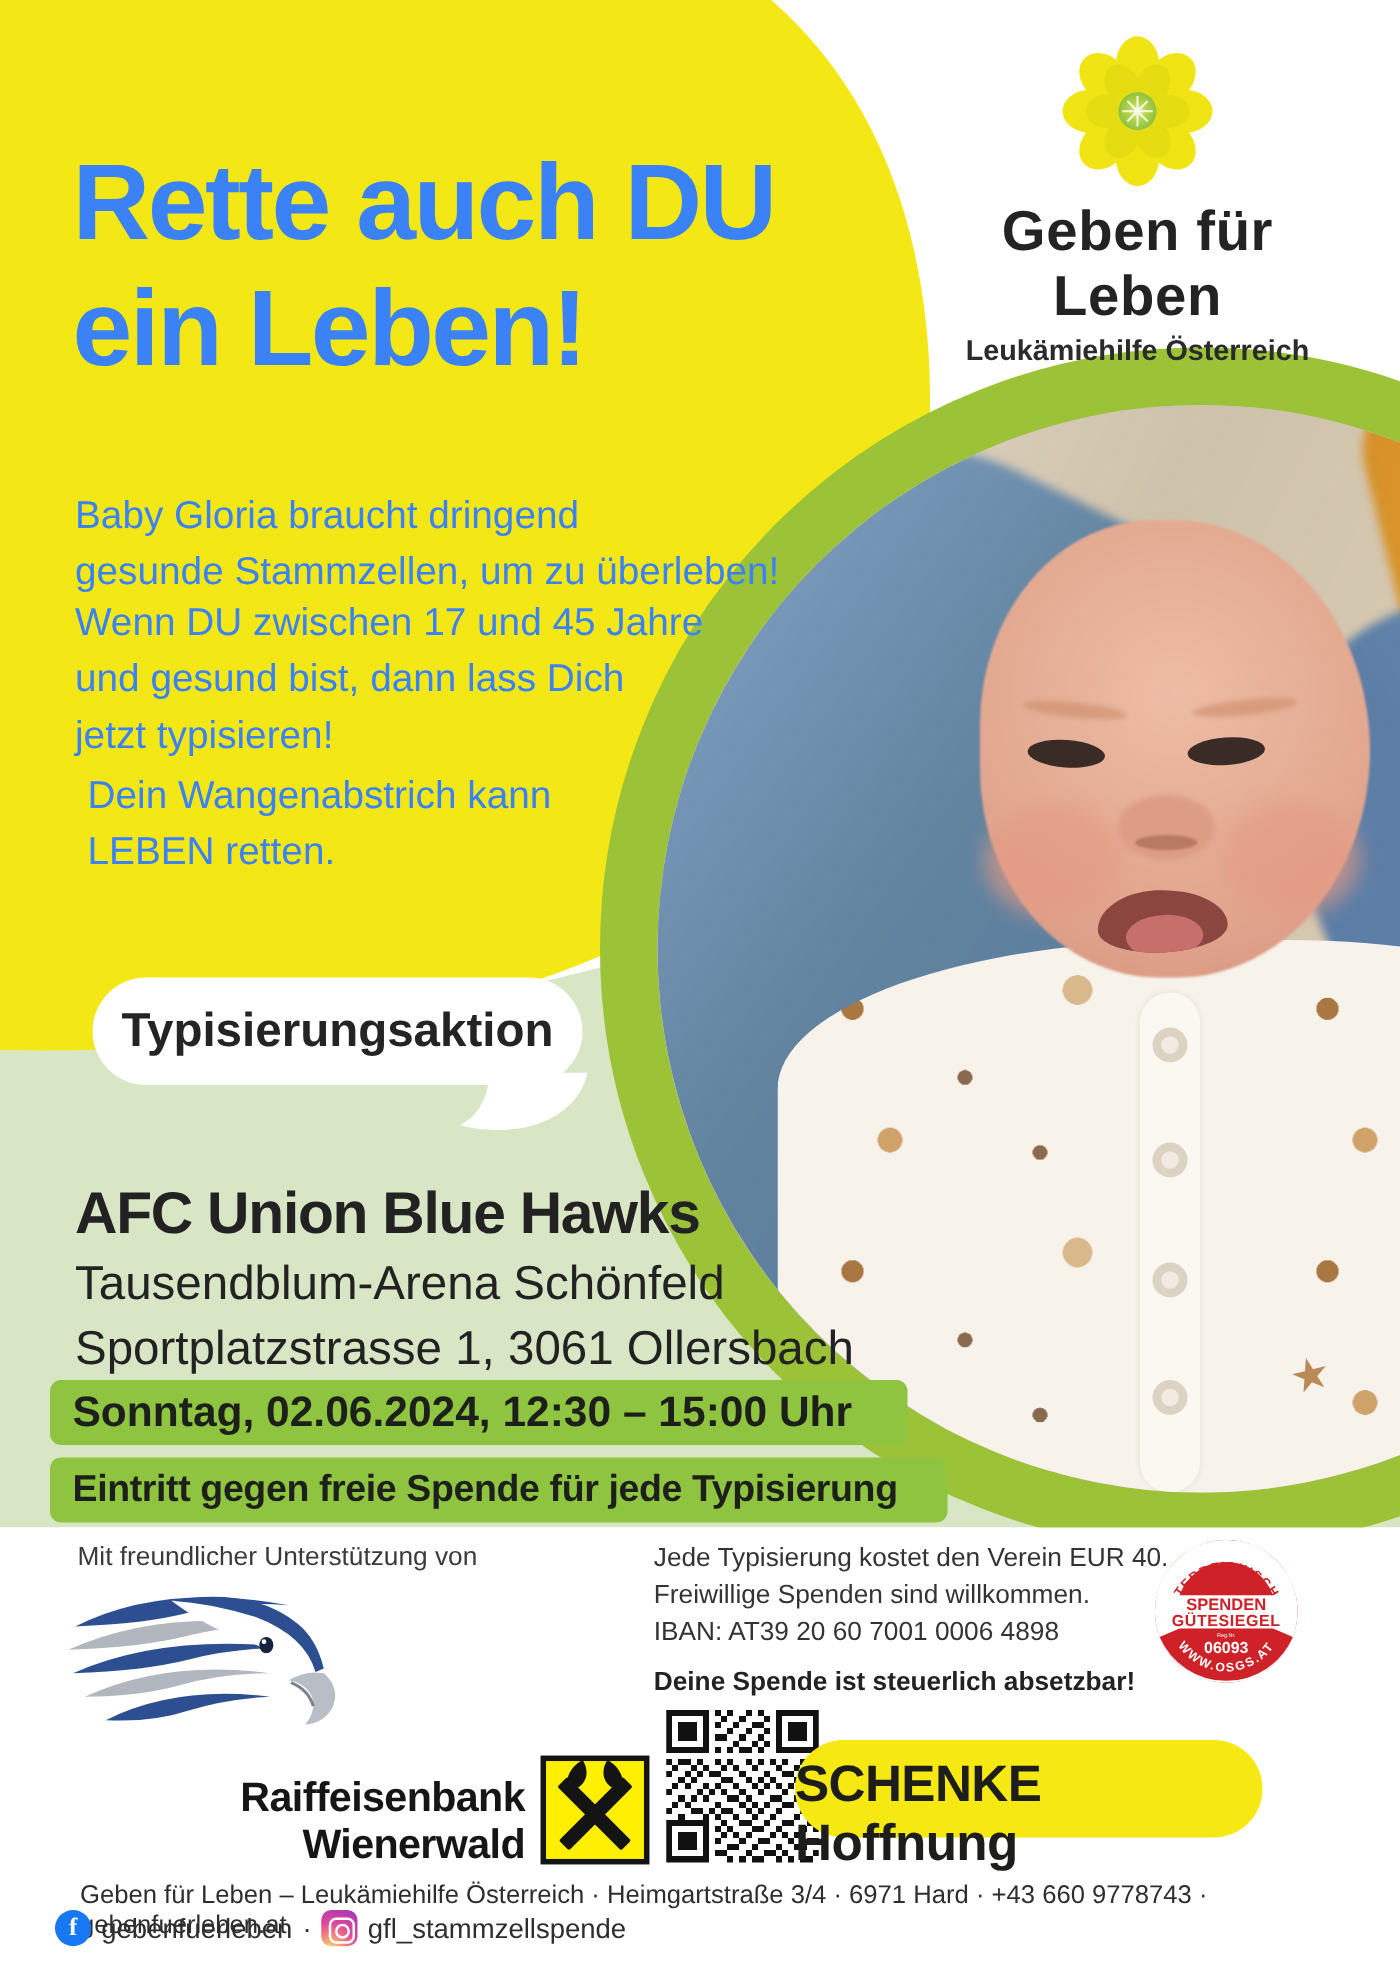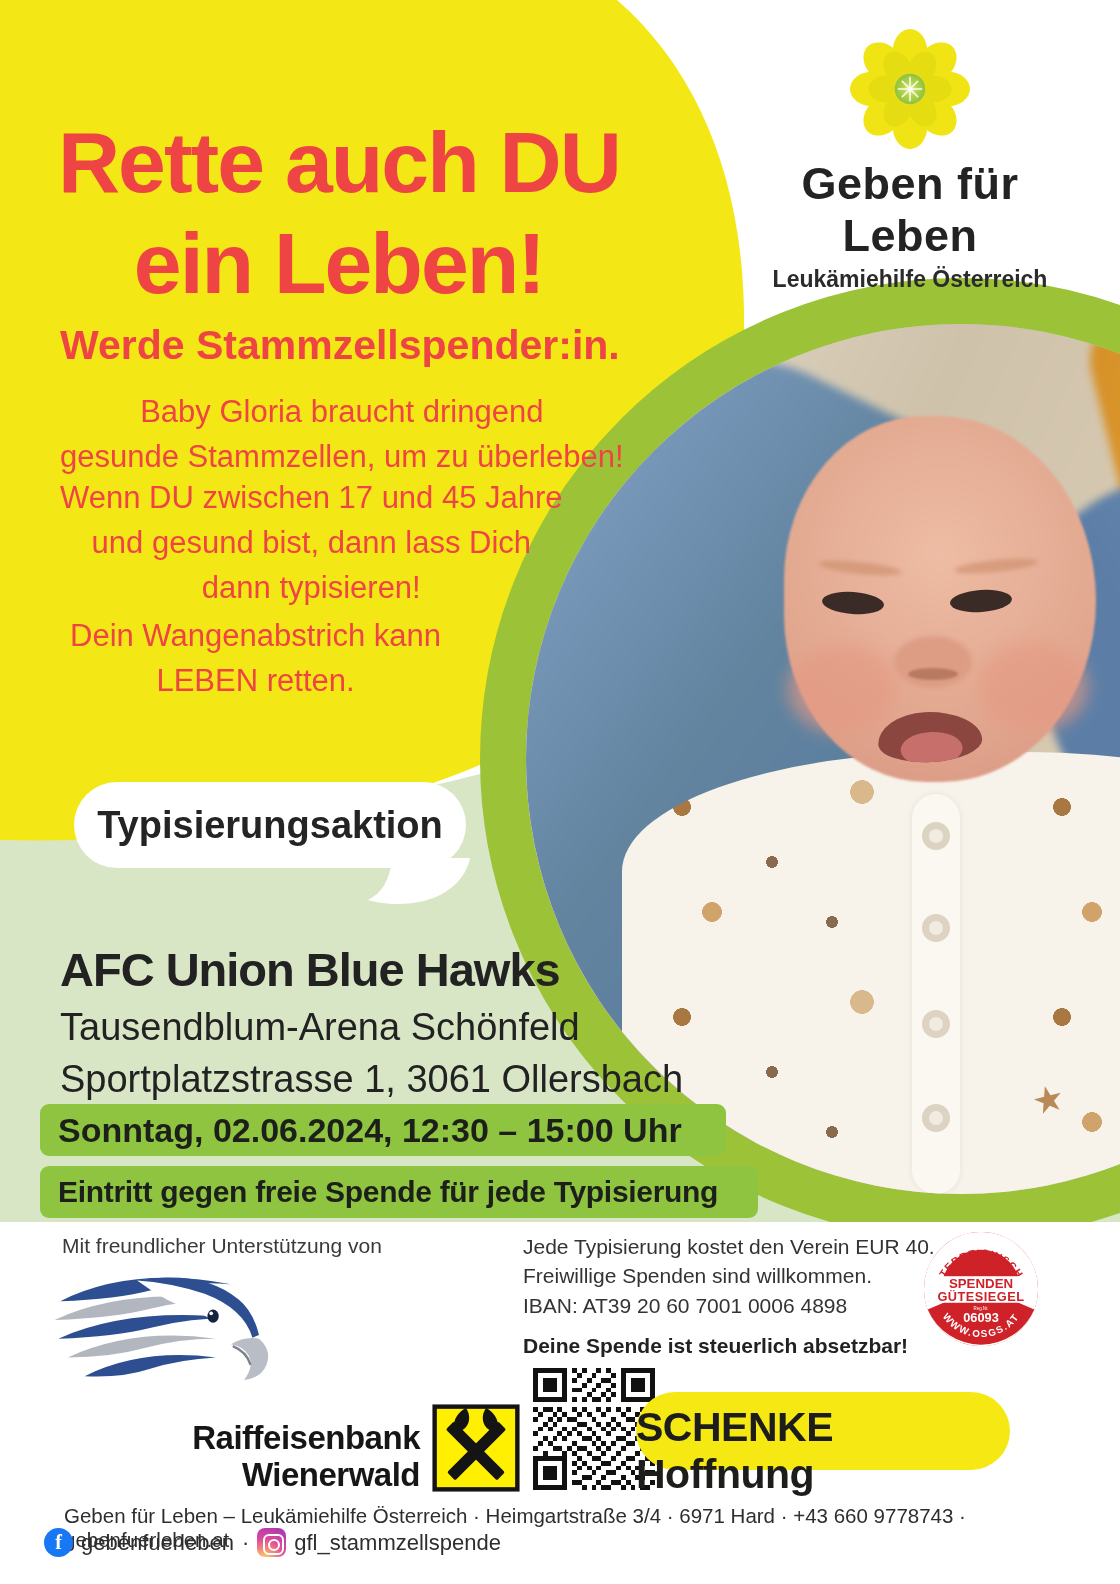--- a/index.html
+++ b/index.html
@@ -51,21 +51,21 @@
       radial-gradient(circle 10px at 90px 160px,#cfa36a 97%,transparent),
       radial-gradient(circle 6px at 210px 170px,#8a6a4e 97%,transparent);
     background-size:380px 210px; }
   .star { position:absolute; color:#cd9a52; font-size:44px; line-height:1; }
   .star.s2 { left:410px; top:330px; transform:rotate(-14deg); font-size:36px; color:#b98a55; }
   .placket { left:386px; top:470px; width:48px; height:400px; background:#fbf8f2; border-radius:24px;
     box-shadow:0 0 6px rgba(0,0,0,.08); }
   .snap { position:absolute; left:10px; width:28px; height:28px; border-radius:50%; background:#f1ebe1; border:7px solid #ddd3c3; }
 
   
-  .copy { position:absolute; z-index:5; color:#ef4444;text-align:center; }
+  .copy { position:absolute; z-index:5; color:#3b82f6; }
   .h1 { left:58px; top:112px; font-size:86px; font-weight:bold; letter-spacing:-2px; line-height:1.17; }
   .sub { left:60px; top:322px; font-size:41px; font-weight:bold; }
   .p1 { left:60px; top:390px; font-size:31px; line-height:1.45; font-weight:500; }
   .p2 { left:60px; top:476px; font-size:31px; line-height:1.45; font-weight:500; }
   .emph { left:70px; top:614px; font-size:31px; line-height:1.45; font-weight:normal; }
 
   
   .bubble { position:absolute; left:74px; top:782px; width:392px; height:86px; background:#fff;
     border-radius:44px; z-index:5; display:flex; align-items:center; justify-content:center; }
   .bubble span { font-size:38px; font-weight:bold; color:#242424; }
@@ -155,29 +155,28 @@
       <div class="ph mouth">
           <div class="tongue"></div>
         </div>
     </div>
   </div>
 
   <div class="copy h1">
     <div>Rette auch DU</div>
     <div>ein Leben!</div>
   </div>
-  <div class="copy sub">Werde Stammzellspender:in.</div>
   <div class="copy p1">
     <div>Baby Gloria braucht dringend</div>
     <div>gesunde Stammzellen, um zu überleben!</div>
   </div>
   <div class="copy p2">
     <div>Wenn DU zwischen 17 und 45 Jahre</div>
     <div>und gesund bist, dann lass Dich</div>
-    <div>dann typisieren!</div>
+    <div>jetzt typisieren!</div>
   </div>
   <div class="copy emph">
     <div>Dein Wangenabstrich kann</div>
     <div>LEBEN retten.</div>
   </div>
 
   <div class="bubble">
     <span>Typisierungsaktion</span>
   </div>
   <svg class="bubble-tail" width="130" height="50">

